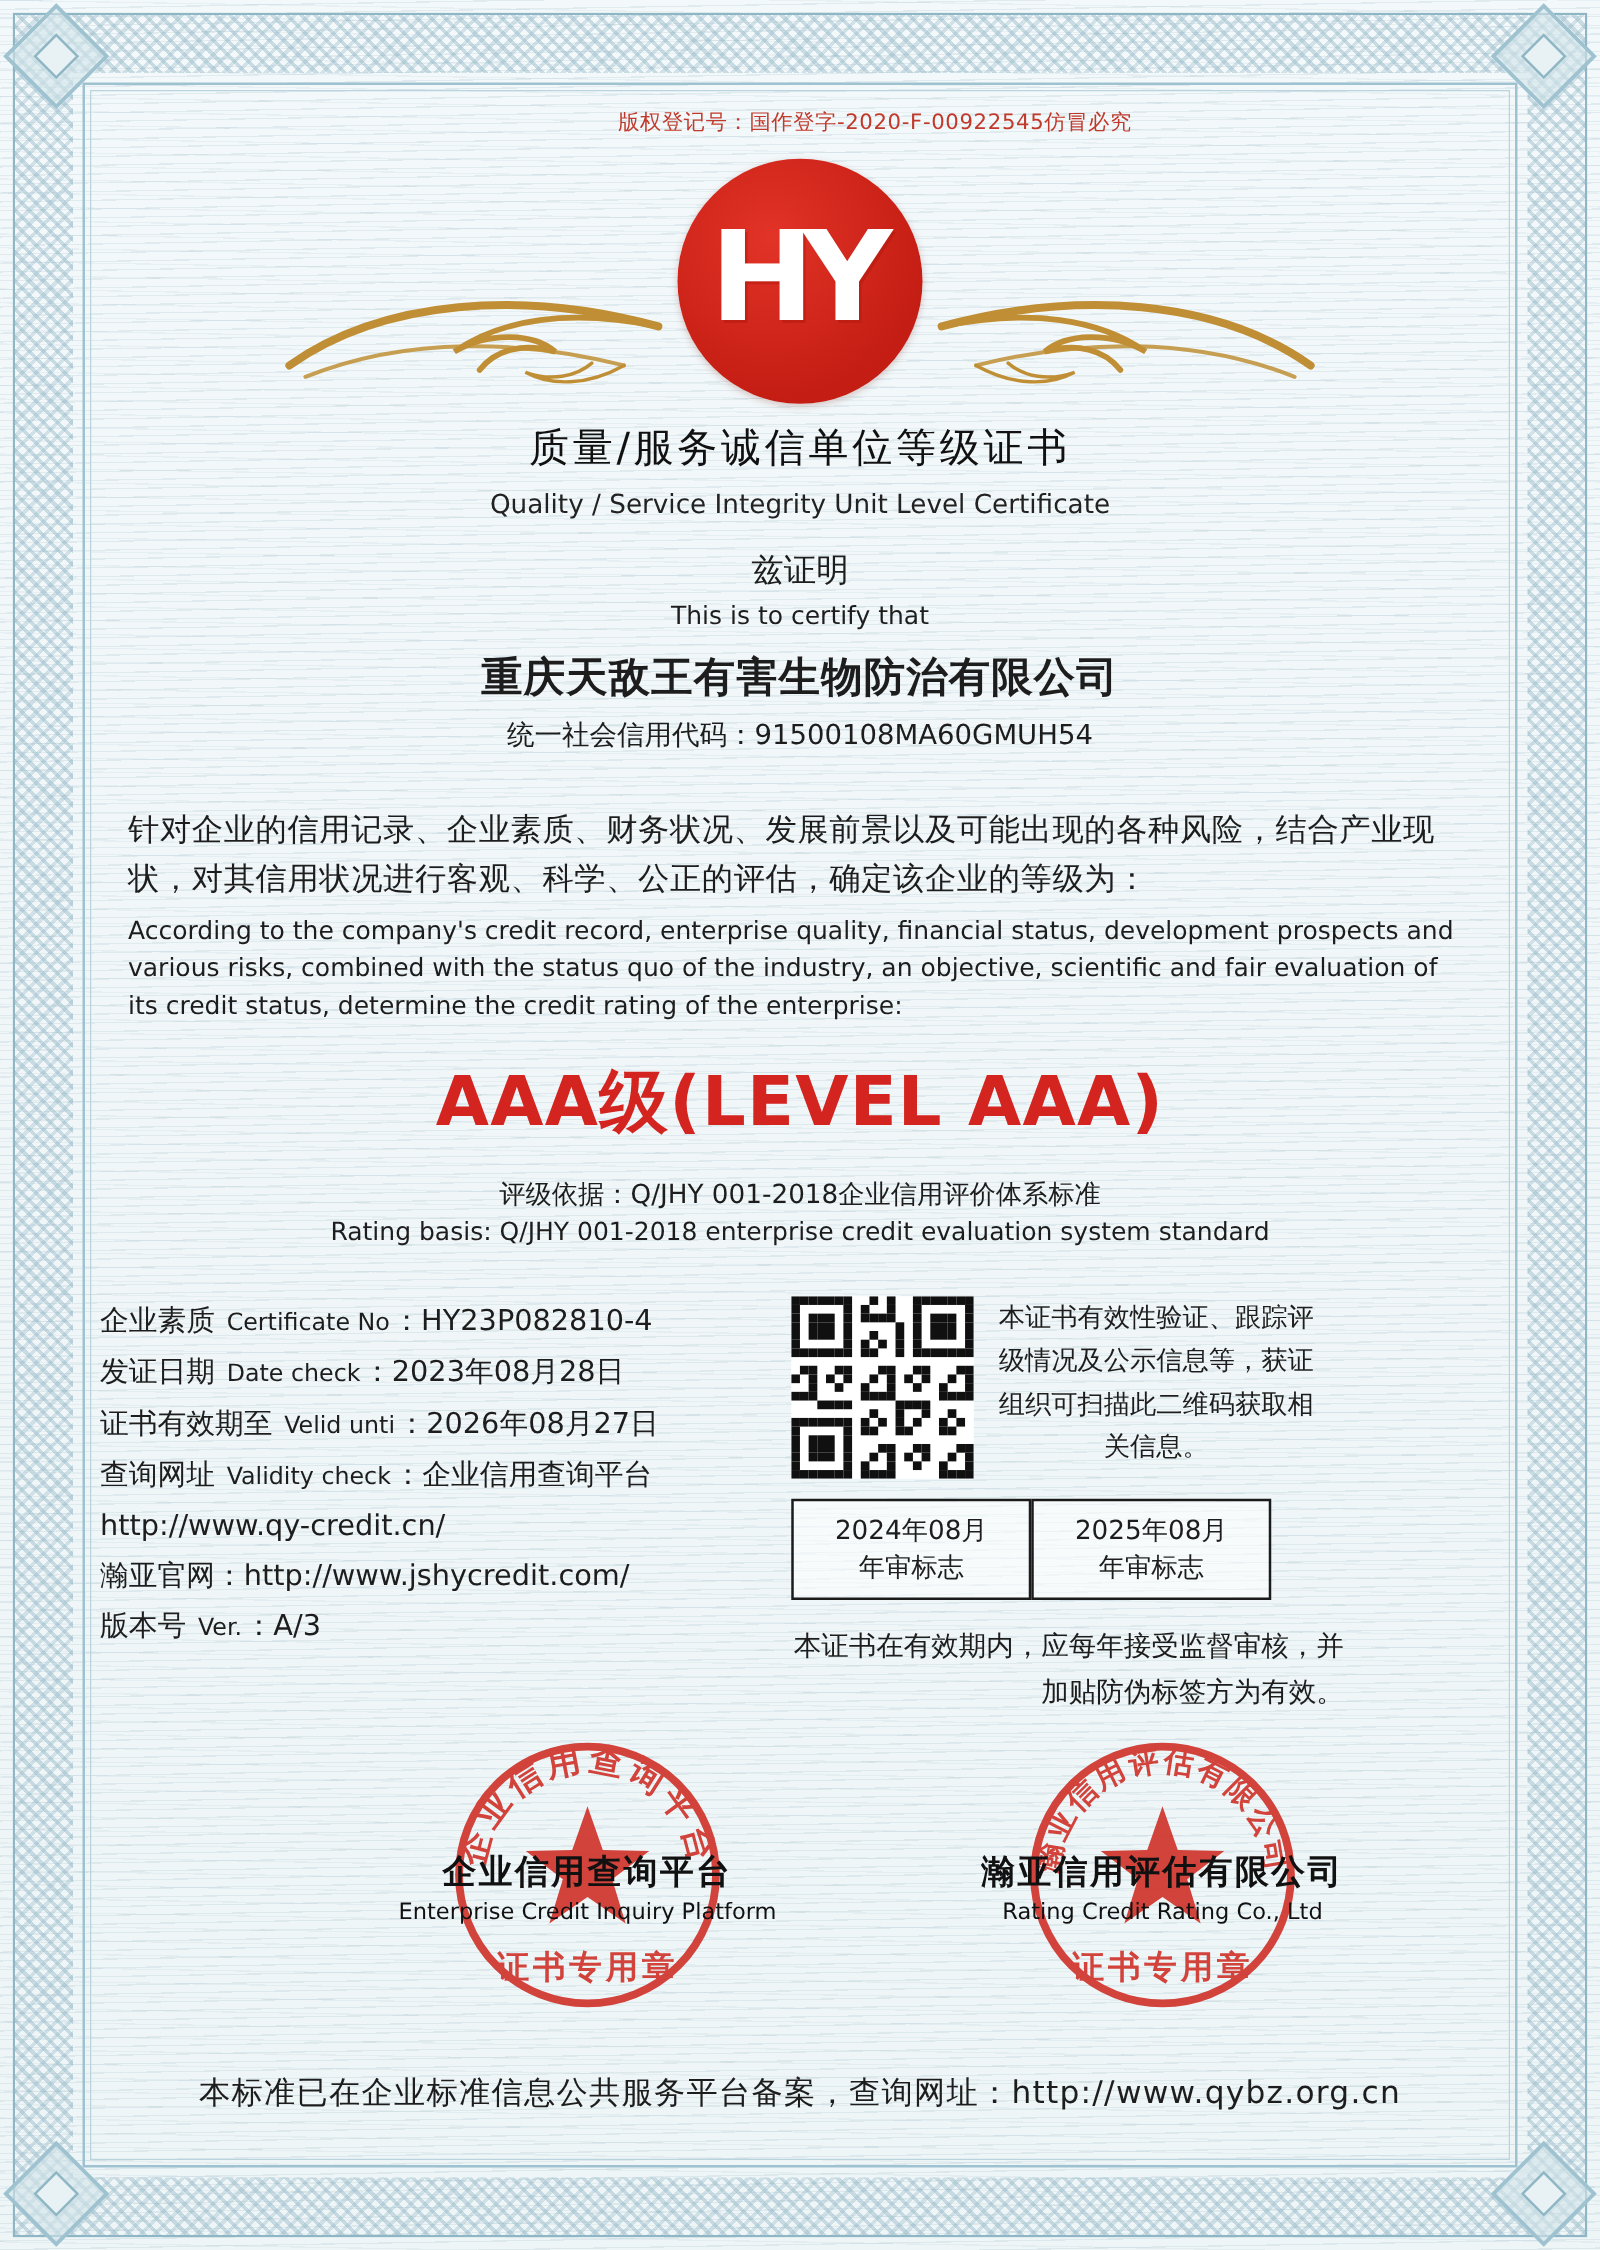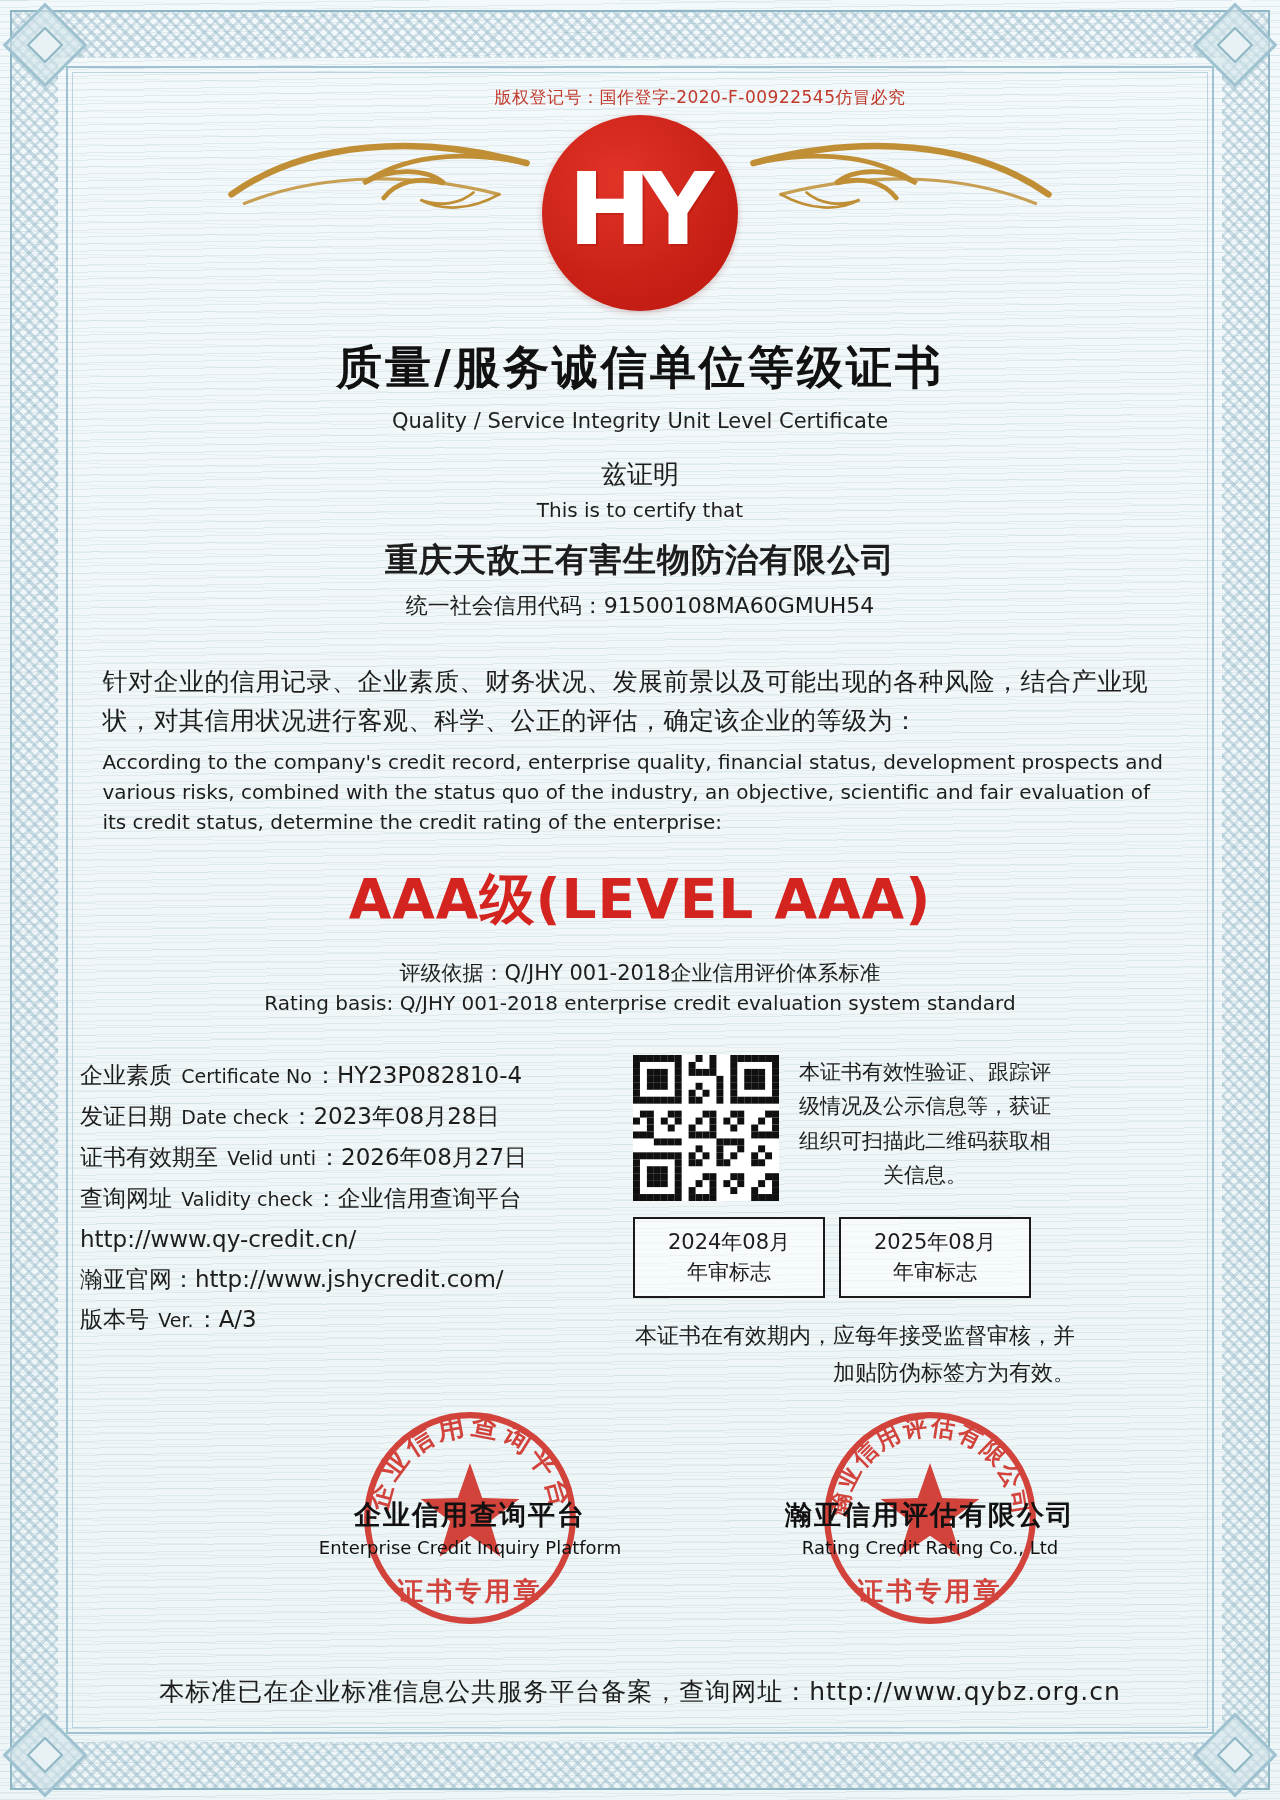--- a/index.html
+++ b/index.html
@@ -34,36 +34,36 @@
   .frame .inner-line2{position:absolute;inset:62px;border:1px solid #b9d4dd;}
   .corner{position:absolute;width:54px;height:54px;border:3px solid #9ec2cf;background:rgba(210,228,234,.6);transform:rotate(45deg);}
   .corner.tl{top:5px;left:5px;} .corner.tr{top:5px;right:5px;}
   .corner.bl{bottom:5px;left:5px;} .corner.br{bottom:5px;right:5px;}
   .corner .dot{position:absolute;inset:14px;border:2px solid #8fb6c4;background:#e8f1f4;}
 
   .content{position:absolute;inset:66px 80px;display:block;text-align:center;}
 
   .copyright{margin-top:20px;font-size:17px;color:#c0392b;transform:translateX(60px);letter-spacing:.5px;}
 
-  .logo-row{position:relative;height:208px;margin-top:6px;display:flex;align-items:flex-start;justify-content:center;}
+  .logo-row{position:relative;height:208px;margin-top:6px;display:flex;align-items:flex-end;justify-content:center;}
   .flourish{width:312px;height:110px;flex:0 0 auto;transform:translateY(6px);}
   .flourish.right{transform:translateY(6px) scaleX(-1);}
   .logo-circle{
     width:196px;height:196px;border-radius:50%;flex:0 0 auto;margin:0 6px;
     background:radial-gradient(circle at 38% 32%, #e23327, #c41d13 72%);
     display:flex;align-items:center;justify-content:center;
     box-shadow:0 2px 6px rgba(120,40,30,.25);
   }
   .logo-circle span{
     color:#fff;font-size:100px;font-weight:800;letter-spacing:-10px;
     transform:translate(-4px,-4px);
     text-shadow:2px 2px 0 rgba(180,25,15,.55);
   }
 
-  .title{margin:14px 0 0;font-size:46px;font-weight:700;letter-spacing:3px;color:#111;}
+  .title{margin:14px 0 0;font-size:32px;font-weight:400;letter-spacing:3px;color:#111;}
   .subtitle{margin-top:10px;font-size:21px;color:#222;}
   .certify-cn{margin-top:24px;font-size:26px;}
   .certify-en{margin-top:6px;font-size:20px;}
   .company-name{margin-top:16px;font-size:33px;font-weight:800;letter-spacing:1px;}
   .company-line{margin-top:8px;font-size:22px;}
 
   .body-cn{margin:42px auto 0;width:96%;text-align:left;font-size:25px;line-height:1.55;letter-spacing:.5px;}
   .body-en{margin:6px auto 0;width:96%;text-align:left;font-size:20px;line-height:1.5;}
 
   .level{margin-top:26px;font-size:55px;font-weight:800;color:#d42420;letter-spacing:1px;}
@@ -71,21 +71,21 @@
   .basis-en{margin-top:4px;font-size:20px;}
 
   .details{display:flex;margin-top:40px;text-align:left;align-items:flex-start;}
   .details-left{flex:0 0 545px;}
   .detail-row{font-size:23px;line-height:40px;white-space:nowrap;}
   .detail-row .en{font-size:19px;margin:0 2px;}
   .details-right{flex:1;padding-left:8px;}
   .qr-row{display:flex;align-items:flex-start;}
   .qr-box{width:146px;height:146px;background:#fff;flex:0 0 auto;}
   .qr-note{margin-left:16px;font-size:21px;line-height:1.65;text-align:center;width:260px;}
-  .badges{display:flex;gap:14px;margin-top:16px;}
+  .badges{display:flex;margin-top:16px;}
   .badge{border:2px solid #1b1b1b;width:188px;padding:8px 0 9px;text-align:center;background:rgba(255,255,255,.55);}
   .badge span{display:block;font-size:21px;line-height:1.45;}
   .audit-note{margin-top:20px;width:442px;text-align:right;font-size:22px;line-height:1.65;}
 
   .stamps-row{display:flex;justify-content:center;gap:30px;margin-top:18px;margin-left:120px;}
   .stamp-block{position:relative;width:430px;height:232px;}
   .stamp-svg{position:absolute;left:50%;top:0;transform:translateX(-50%);width:218px;height:218px;color:#d0342c;opacity:.92;}
   .org-cn{position:absolute;top:88px;left:0;right:0;text-align:center;font-size:27px;font-weight:800;letter-spacing:2px;color:#111;}
   .org-en{position:absolute;top:128px;left:0;right:0;text-align:center;font-size:18px;color:#111;}
 

